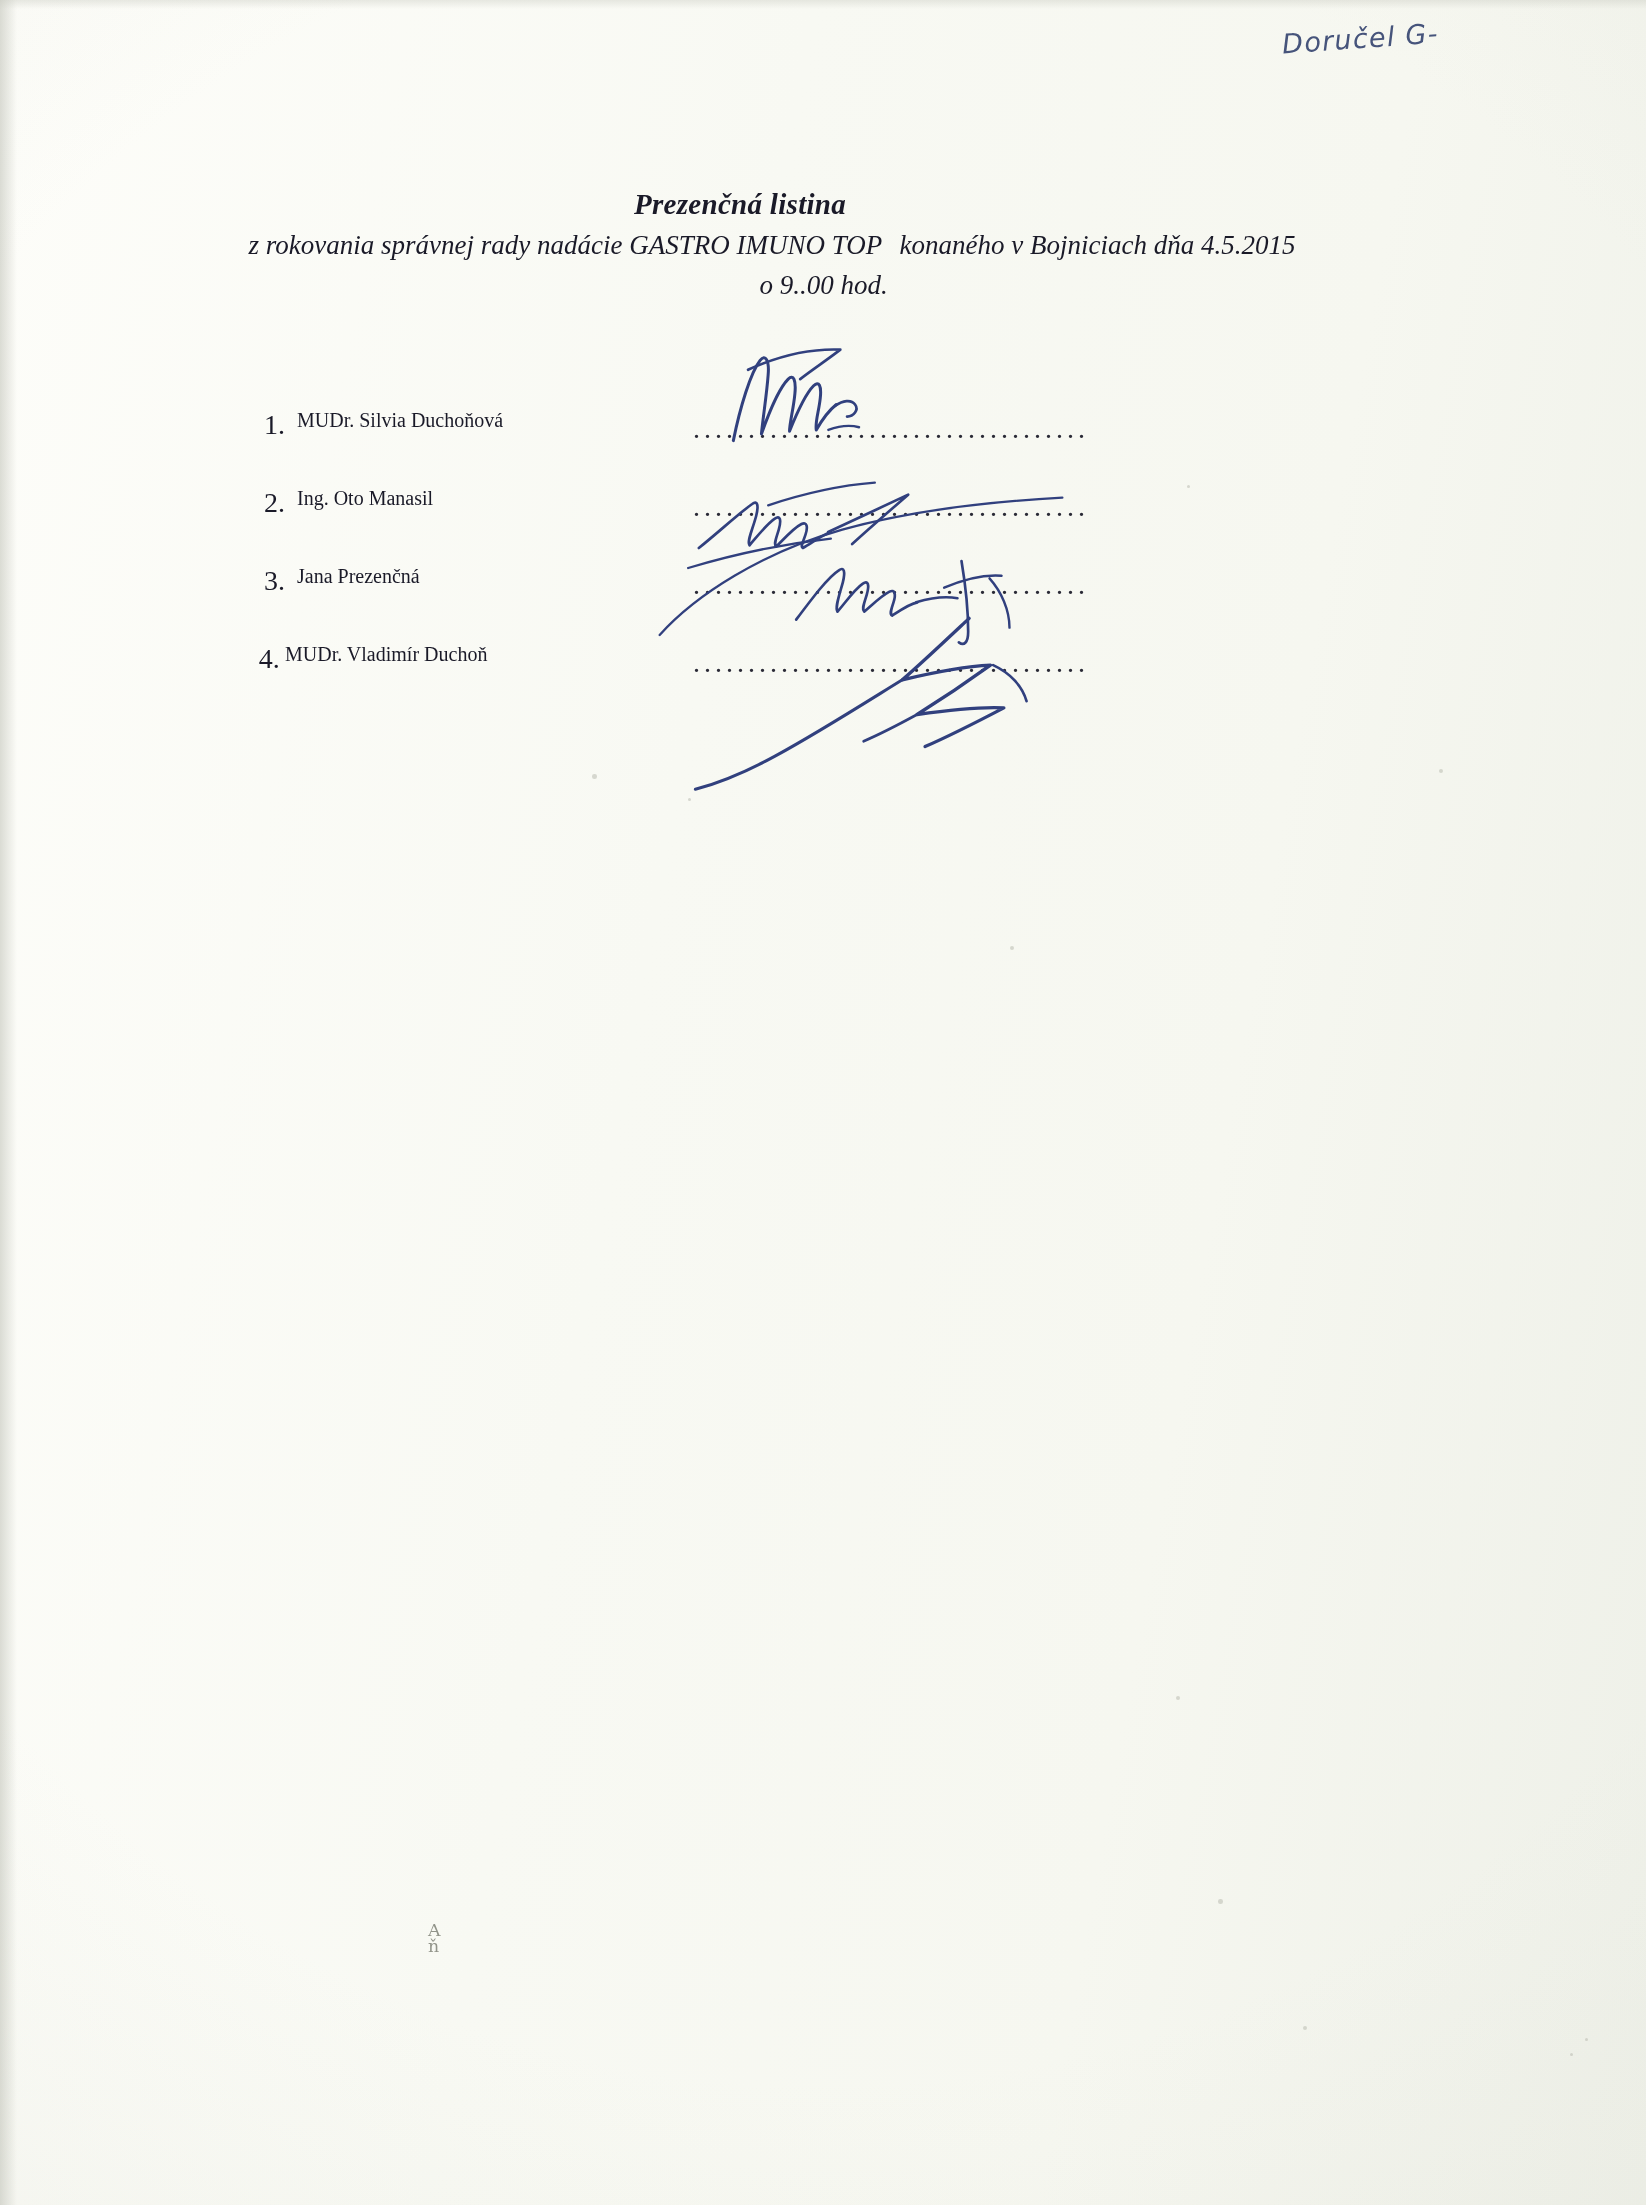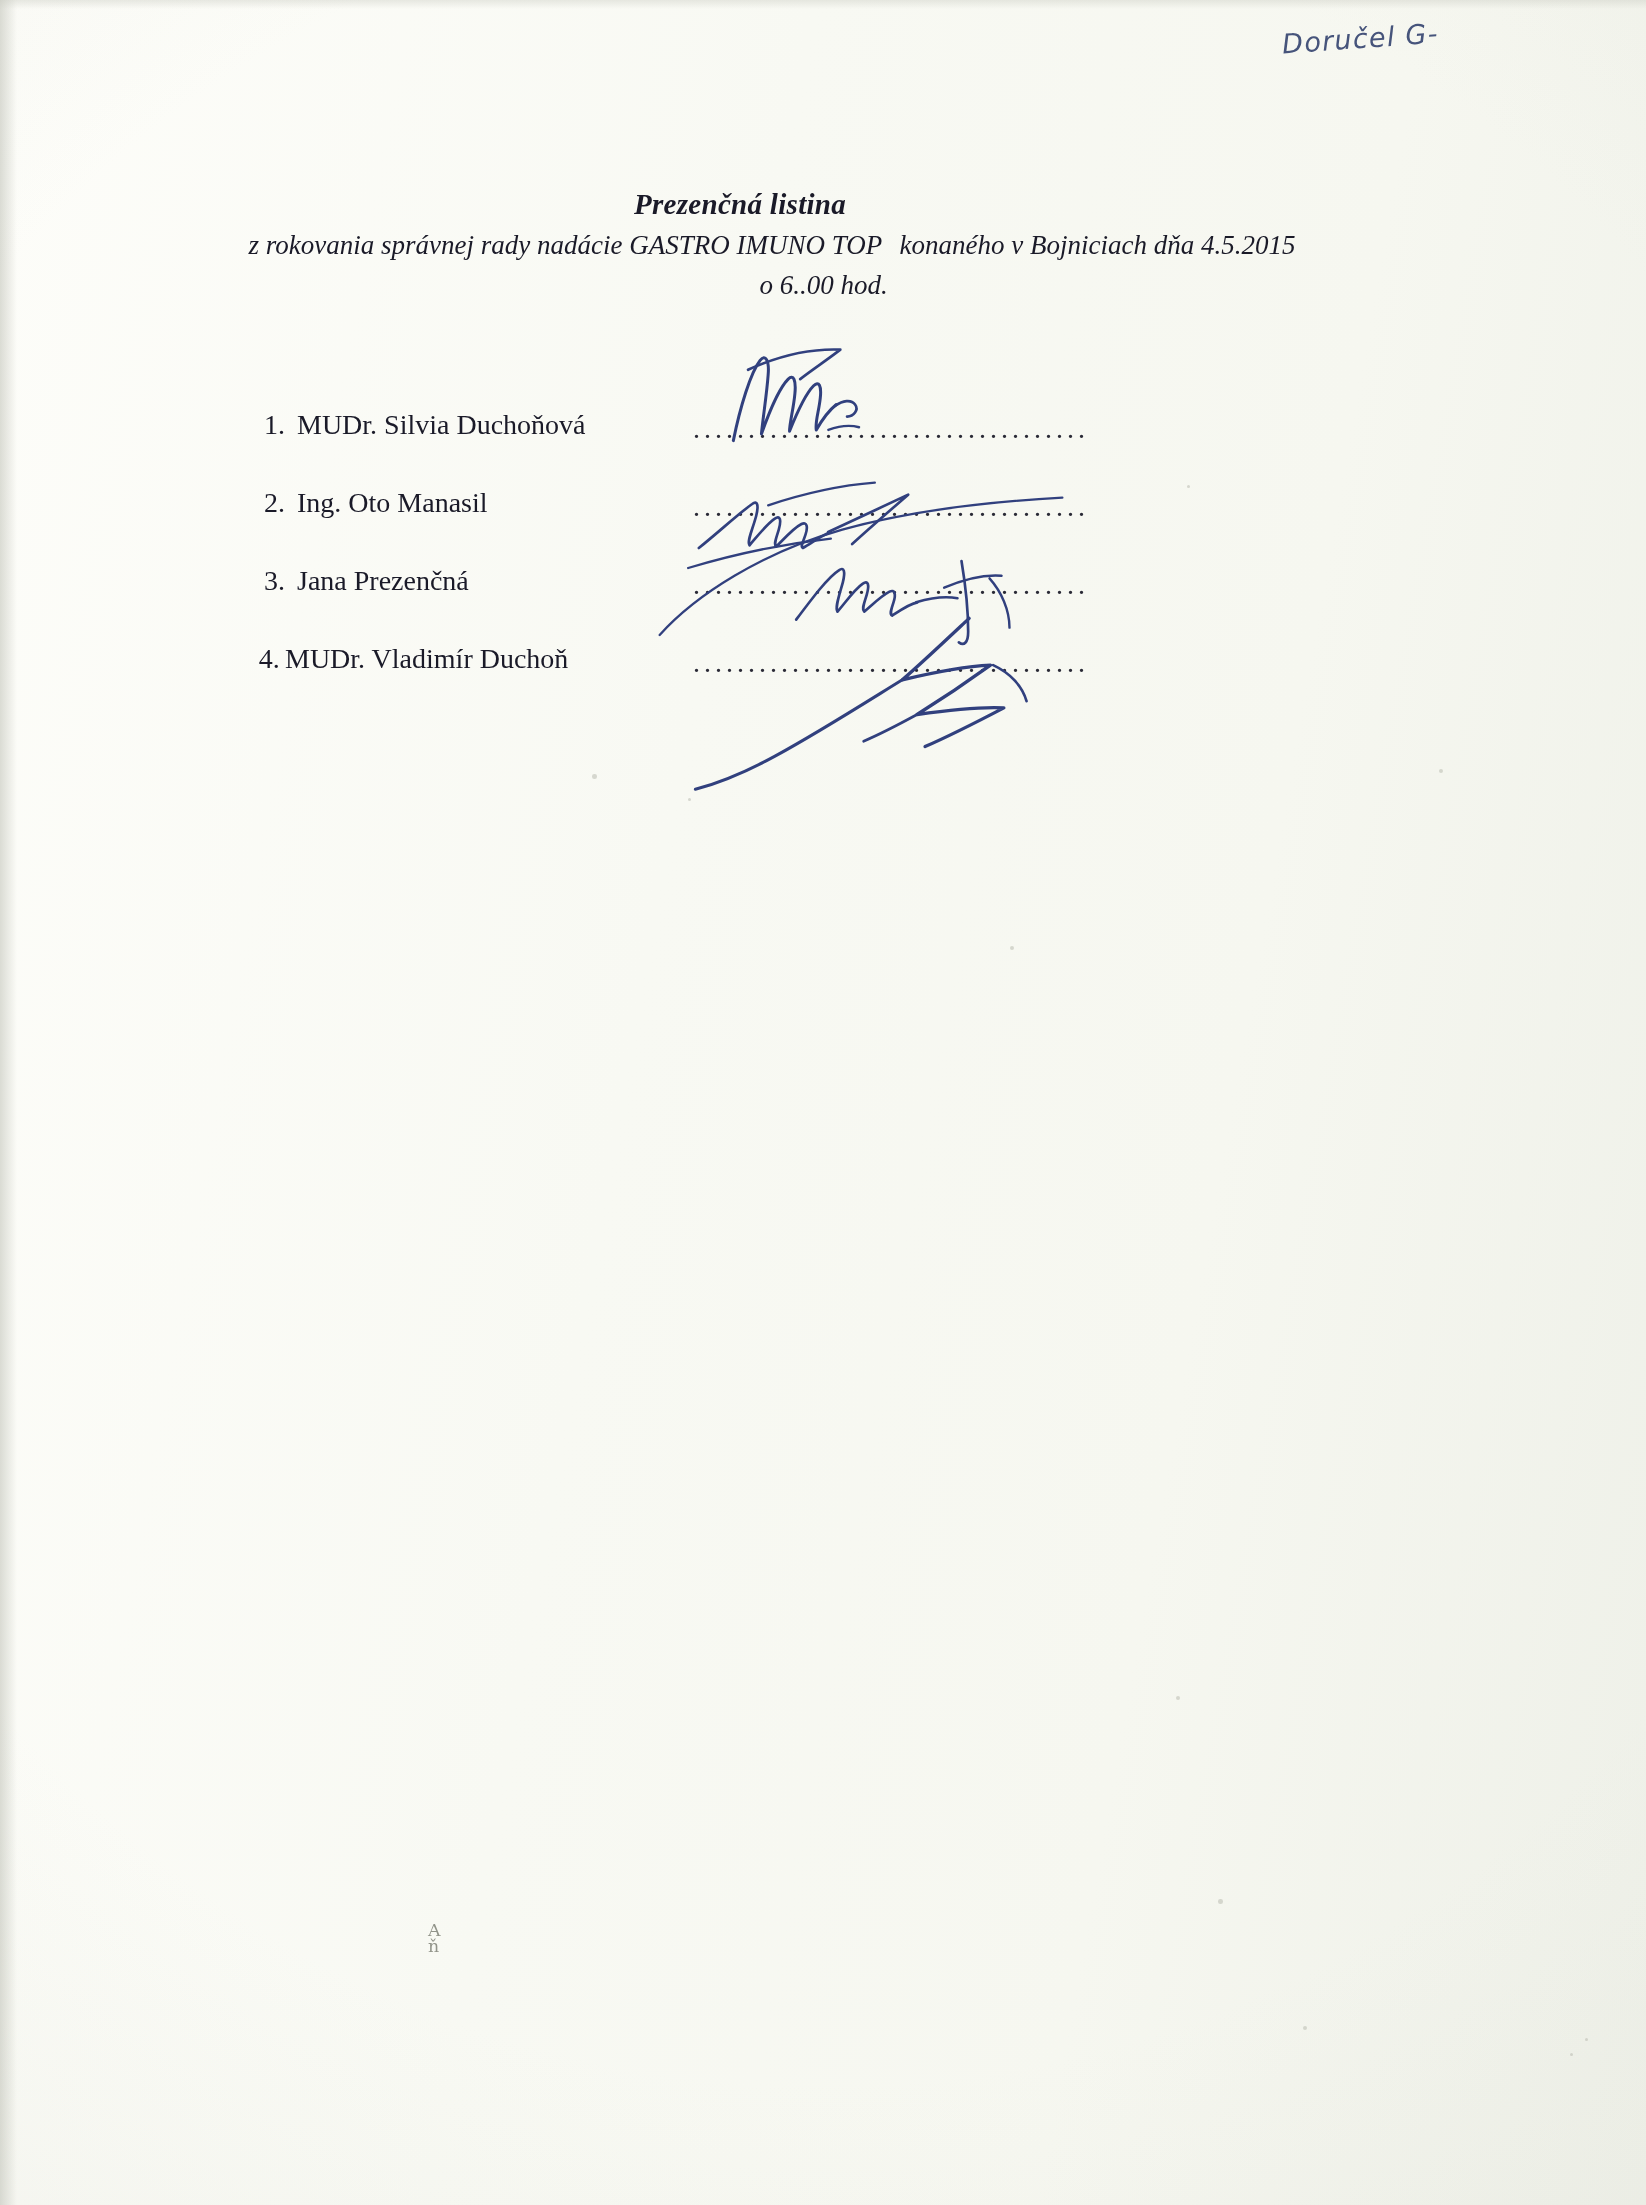--- a/index.html
+++ b/index.html
@@ -87,21 +87,21 @@
     left: 0;
     top: 0;
     font-size: 28px;
     width: 44px;
     text-align: right;
   }
   .row .name {
     position: absolute;
     left: 56px;
     top: 0;
-    font-size: 28px;
+    font-size: 20px;
     white-space: nowrap;
   }
   .row.tight .num { left: -5.3px; }
   .row.tight .name { left: 44px; }
   .row .dots {
     position: absolute;
     left: 452px;
     top: 4px;
     width: 393px;
     font-size: 28px;
@@ -156,21 +156,21 @@
 <div class="page">
 
   <div class="scan-tint"></div>
   <div class="scan-edge-left"></div>
   <div class="scan-edge-top"></div>
 
   <div class="handwrite-top">Doručel G-</div>
 
   <div class="doc-title">Prezenčná listina</div>
   <div class="doc-subtitle"><span>z rokovania  správnej rady nadácie GASTRO IMUNO TOP</span><span class="gap"></span><span>konaného v Bojniciach dňa 4.5.2015</span></div>
-  <div class="doc-time">o 6..00 hod.</div>
+  <div class="doc-time">o 9..00 hod.</div>
 
   <div class="list">
 
     <div class="row">
       <span class="num">1.</span>
       <span class="name">MUDr. Silvia Duchoňová</span>
       <span class="dots">...................................................</span>
     </div>
 
     <div class="row">

